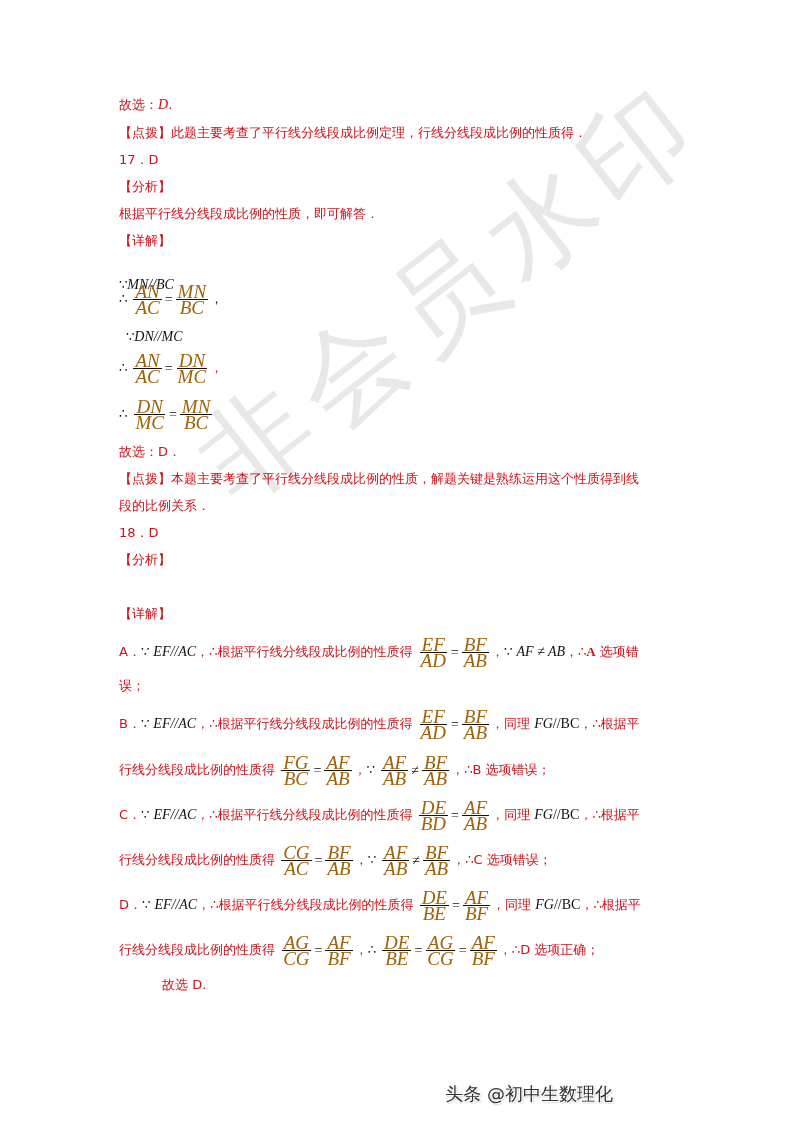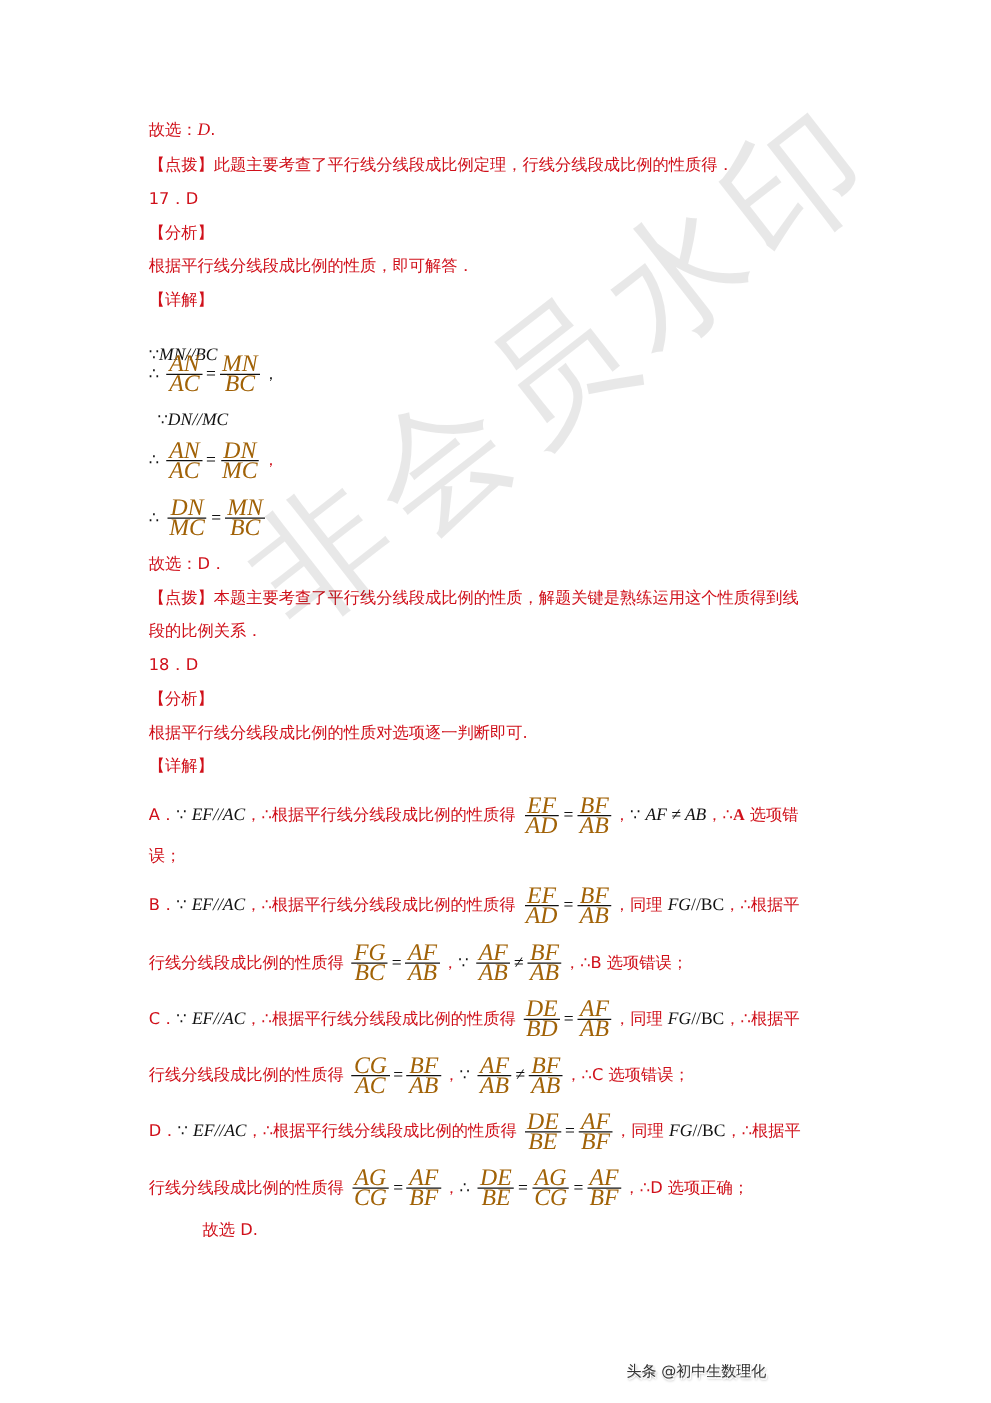--- a/index.html
+++ b/index.html
@@ -13,21 +13,21 @@
   .mathup { font-family:"Liberation Serif", serif; color:#111; font-size:14px;margin-top:17px; }
   .frac { display:inline-flex; flex-direction:column; align-items:center; vertical-align:middle;
           font-family:"Liberation Serif", serif; font-style:italic; color:#a16207; font-size:19px; line-height:15px; margin:0 2px; }
   .frac .num { padding:0 2px; border-bottom:1px solid #111; }
   .frac .den { padding:0 2px; }
   .eq { font-family:"Liberation Serif", serif; color:#111; font-size:14px; margin:0 1px; vertical-align:middle; }
   .sym { color:#111; font-size:13px; }
   .watermark { position:absolute; left:170px; top:420px; font-size:108px; color:rgba(0,0,0,0.09);
                transform:rotate(-38deg); transform-origin:left top; white-space:nowrap; letter-spacing:12px;
                font-family:"DejaVu Sans", sans-serif; pointer-events:none; }
-  .footer-mark { position:absolute; right:18px; bottom:16px; font-size:12px; color:#333;
+  .footer-mark { position:absolute; right:18px; bottom:16px; font-size:18px; color:#333;
                  text-shadow: 1px 1px 0 #fff, -1px -1px 0 #fff, 1px 1px 2px #888; }
 </style>
 </head>
 <body>
 
 <div class="page">
 
   <div class="line" style="top:96px;">
     <span>故选：</span><span class="math" style="color:#d0101a;">D</span><span>.</span>
   </div>
@@ -77,21 +77,20 @@
       </span>
   </div>
   <div class="line" style="top:443px;">故选：D．</div>
   <div class="line" style="top:470px;">
     <span>【点拨】</span><span>本题主要考查了平行线分线段成比例的性质，解题关键是熟练运用这个性质得到线</span>
   </div>
   <div class="line" style="top:497px;">段的比例关系．</div>
 
   <div class="line" style="top:524px;">18．D</div>
   <div class="line" style="top:551px;">【分析】</div>
-  <div class="line" style="top:578px;">根据平行线分线段成比例的性质对选项逐一判断即可.</div>
   <div class="line" style="top:605px;">【详解】</div>
 
   <div class="line" style="top:637px;">
     <span>A．</span><span class="sym">∵</span> <span class="math">EF//AC</span><span>，</span><span>∴根据平行线分线段成比例的性质得</span>
     <span class="frac">
         <span class="num">EF</span>
         <span class="den">AD</span>
       </span><span class="eq">=</span><span class="frac">
         <span class="num">BF</span>
         <span class="den">AB</span>

